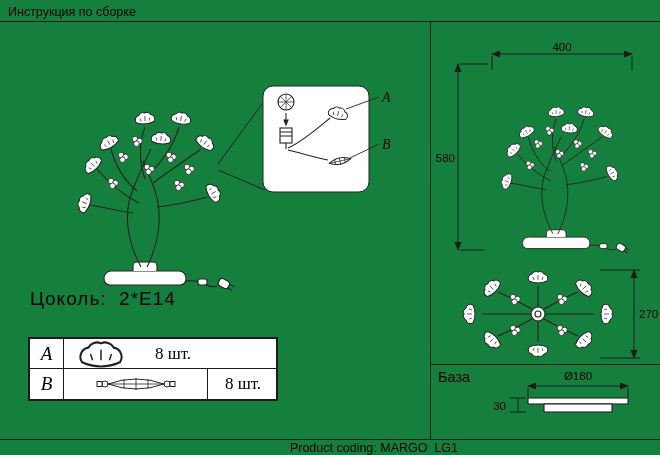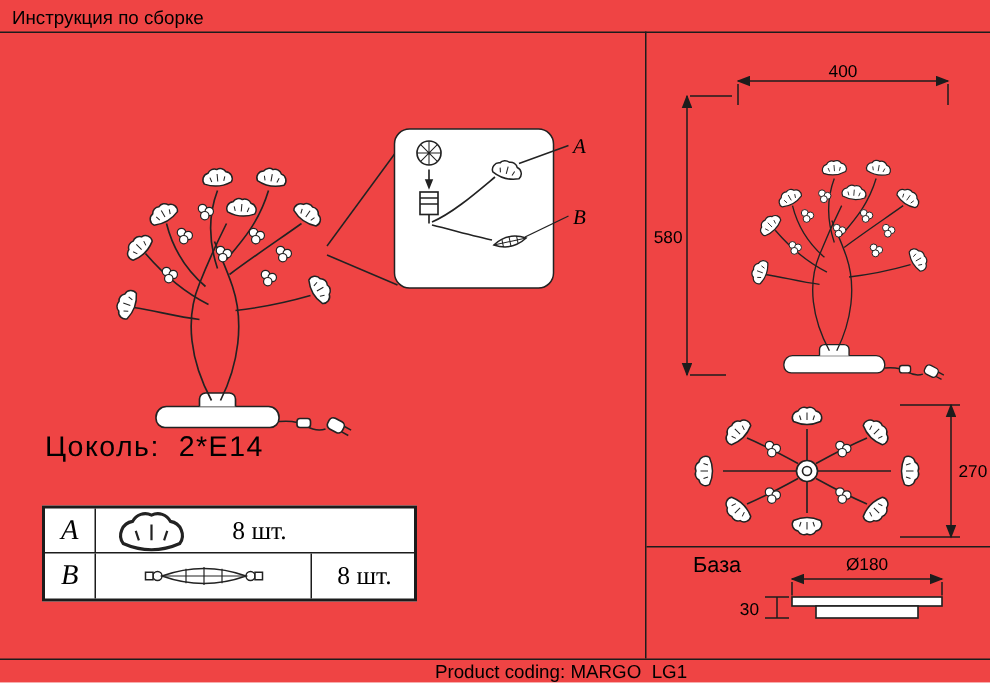--- a/index.html
+++ b/index.html
@@ -1,26 +1,26 @@
 <!DOCTYPE html>
 <html><head>
 <meta charset="utf-8">
 <style>
   * { margin:0; padding:0; box-sizing:border-box; }
   html,body { background:#fff; }
   body { width:660px; height:455px; font-family:"Liberation Sans",sans-serif; color:#000; }
-  .sheet { position:relative; width:660px; height:455px; background:#ef4444; overflow:hidden; }
+  .sheet { position:relative; width:660px; height:455px; background:#15803d; overflow:hidden; }
   .abs { position:absolute; }
   .hline { position:absolute; height:1px; background:#1c1c1c; }
   .vline { position:absolute; width:1px; background:#1c1c1c; }
   .header-title { left:8px; top:5px; font-size:12.5px; }
   .footer-text { left:0; top:441px; width:660px; text-align:center; font-size:12.5px; white-space:pre;margin-left:44px; }
   .dims-title { left:430px; top:27px; width:230px; text-align:center; font-size:16px; letter-spacing:0.5px; }
   .socket-spec { left:30px; top:288px; font-size:19px; letter-spacing:1px; white-space:pre; }
-  .base-label { left:438px; top:369px; font-size:14.5px;margin-left:24px; }
+  .base-label { left:438px; top:369px; font-size:14.5px; }
   svg { display:block; overflow:visible; }
   svg * { vector-effect:none; }
   .draw { stroke:#222; fill:none; stroke-width:1.1; }
   .dim { font-family:"Liberation Sans",sans-serif; font-size:11.5px; fill:#000; stroke:none; }
   .callout-letter { font-family:"Liberation Serif",serif; font-style:italic; font-size:14px; fill:#000; stroke:none; }
   
   .parts-table { position:absolute; left:28px; top:337px; width:250px; border:2px solid #1c1c1c; background:#fff; }
   .pt-row { display:grid; height:30px; }
   .pt-row.r-a { grid-template-columns:34px 74px 70px 70px; border-bottom:1px solid #1c1c1c; }
   .pt-row.r-b { grid-template-columns:34px 144px 70px; }

